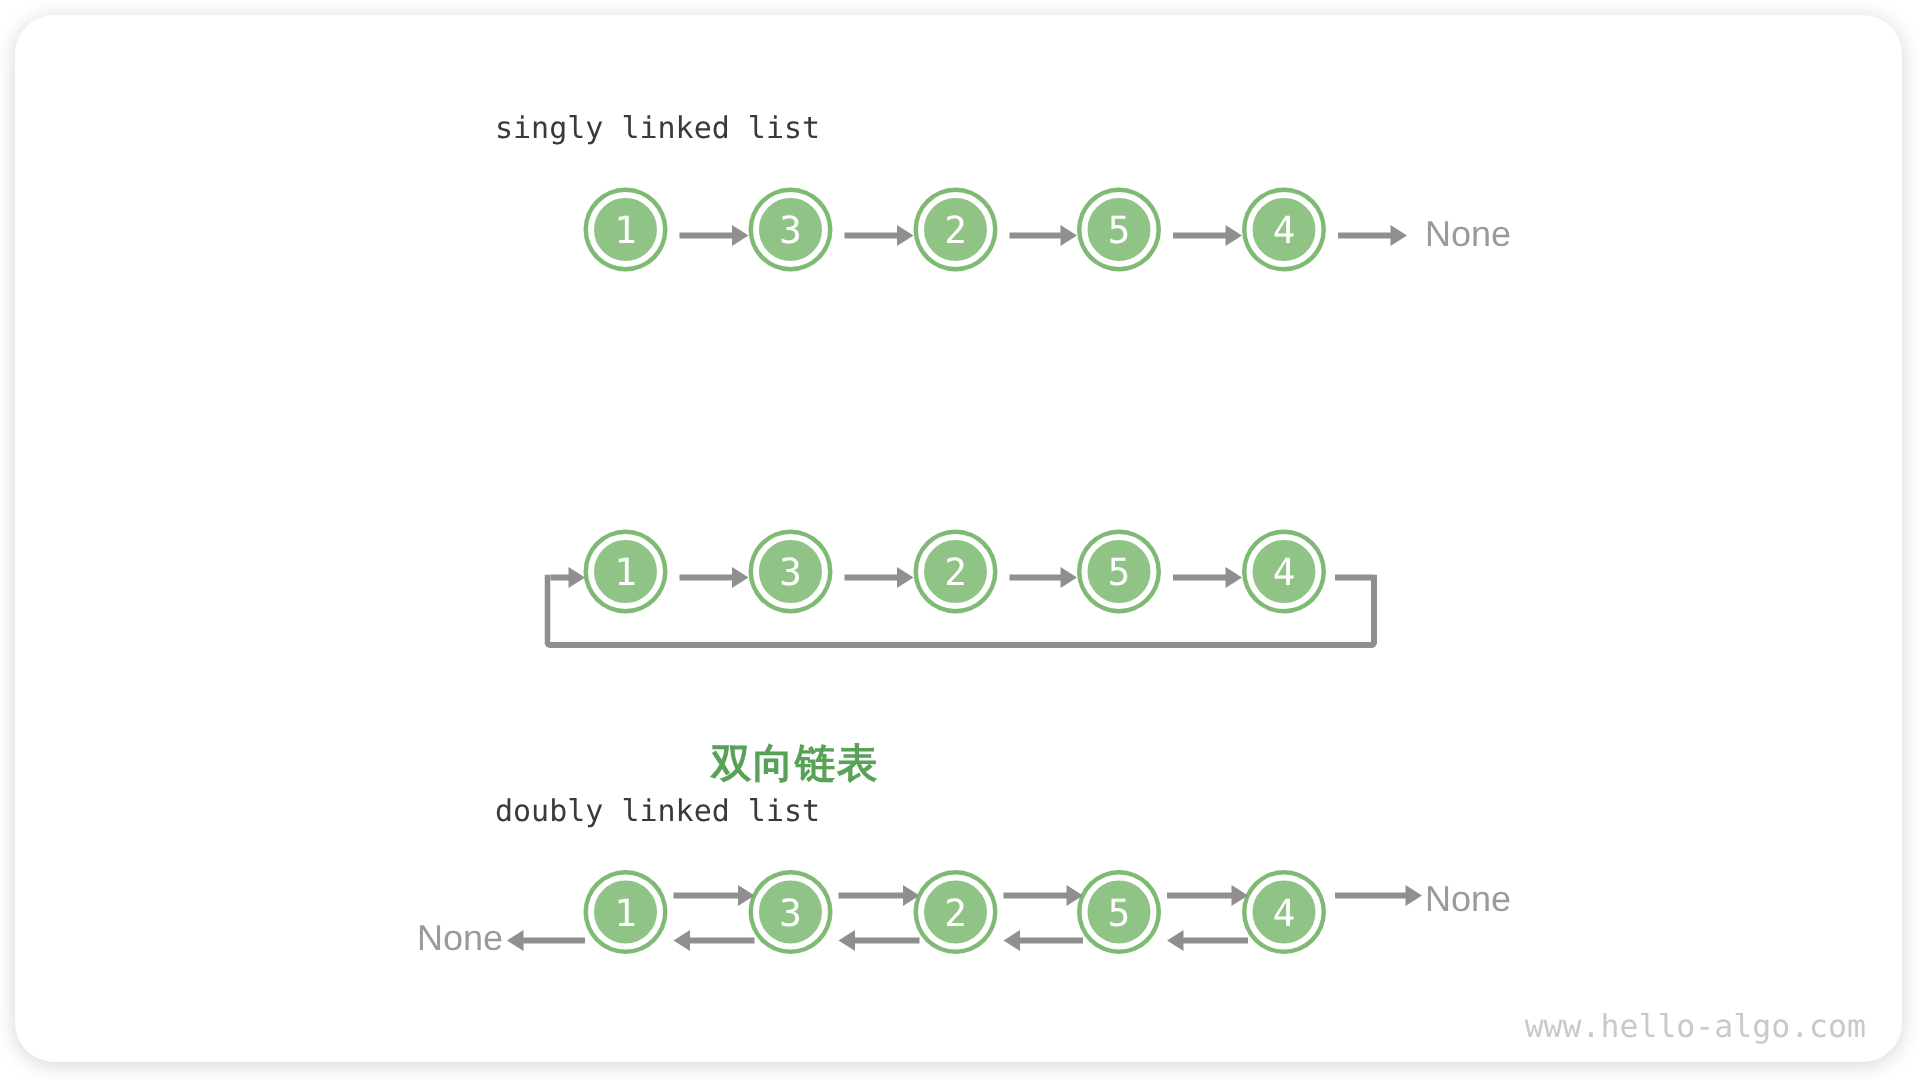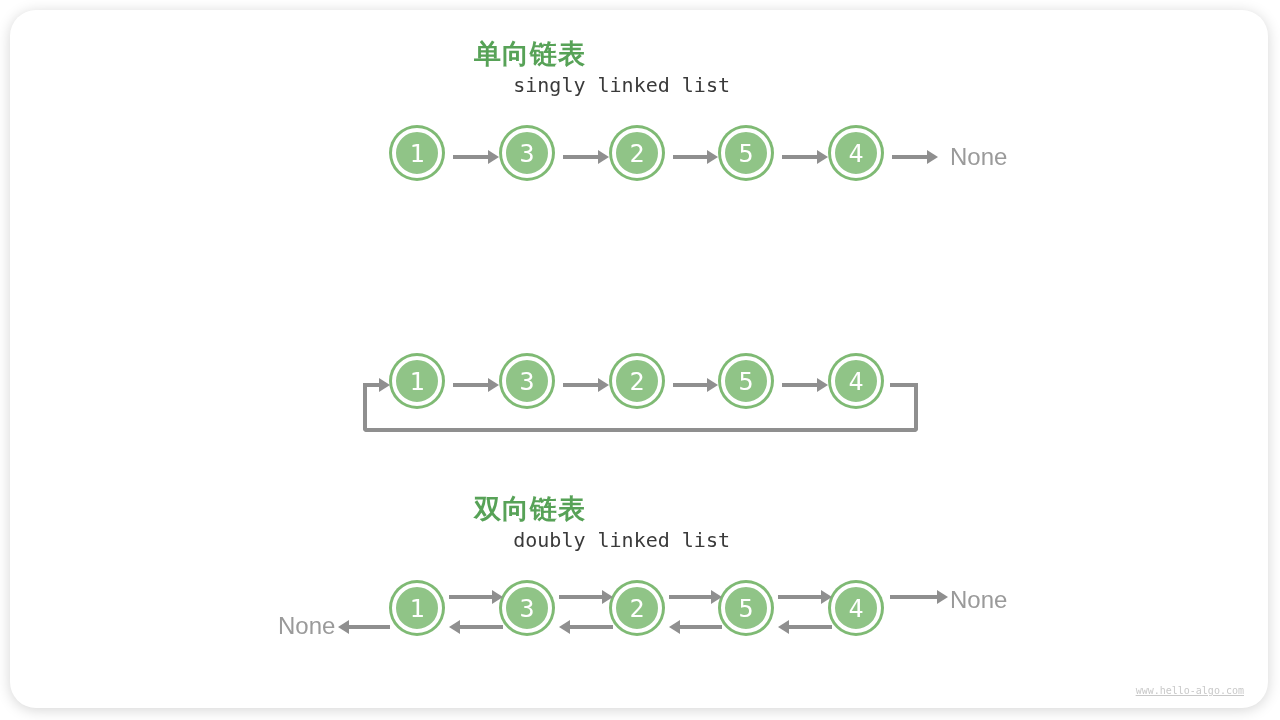--- a/index.html
+++ b/index.html
@@ -8,21 +8,21 @@
   .card {
     position:absolute; left:10px; top:10px; width:1258px; height:698px;
     background:#ffffff; border-radius:26px;
     box-shadow:0 2px 14px rgba(0,0,0,0.17);
   }
   .section-title {
     position:absolute; left:330px; width:400px; text-align:center;
     font-size:27px; font-weight:700; color:#57A257; letter-spacing:1px;
   }
   .section-subtitle {
-    position:absolute; left:330px; width:400px; text-align:right;
+    position:absolute; left:330px; width:400px; text-align:left;
     font-size:20px; color:#3a3a3a;
     font-family:"DejaVu Sans Mono", monospace;
   }
   .node {
     position:absolute; width:50px; height:50px; border-radius:50%;
     background:#90C487; border:4px solid #ffffff;
     box-shadow:0 0 0 3px #7FBA74;
     display:flex; align-items:center; justify-content:center;
   }
   .node span {
@@ -43,30 +43,29 @@
     border-radius:0 0 4px 4px;
   }
   .hline { position:absolute; height:4px; background:#8f8f8f; }
   .none-label {
     position:absolute; font-family:Liberation Sans, sans-serif;
     font-size:24px; line-height:28px; color:#9a9a9a;
   }
   .watermark {
     position:absolute; right:36px; bottom:24px;
     font-family:"DejaVu Sans Mono", monospace;
-    font-size:10px; color:#c9c9c9;text-decoration:underline;
+    font-size:21px; color:#c9c9c9;
   }
 </style>
 </head>
 <body>
 
 <div class="stage">
   <div class="card"></div>
 
-  <div class="section-title" style="top:36px">单向链表</div>
   <div class="section-subtitle" style="top:73px">singly linked list</div>
 
   <div class="node" style="left:392px;top:128px">
       <span>1</span>
     </div>
   <div class="node" style="left:502px;top:128px">
       <span>3</span>
     </div>
   <div class="node" style="left:612px;top:128px">
       <span>2</span>

